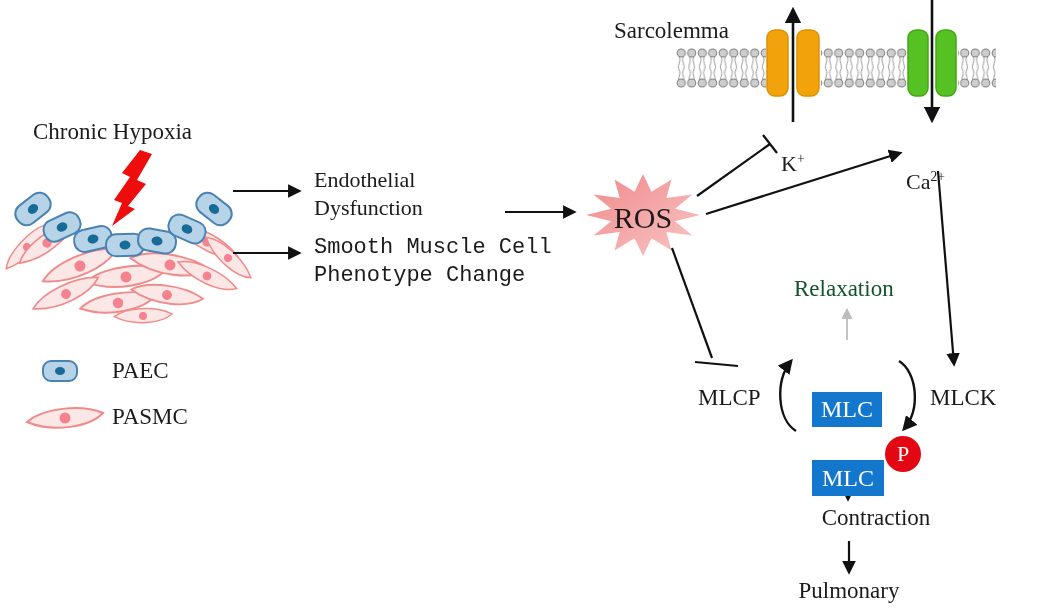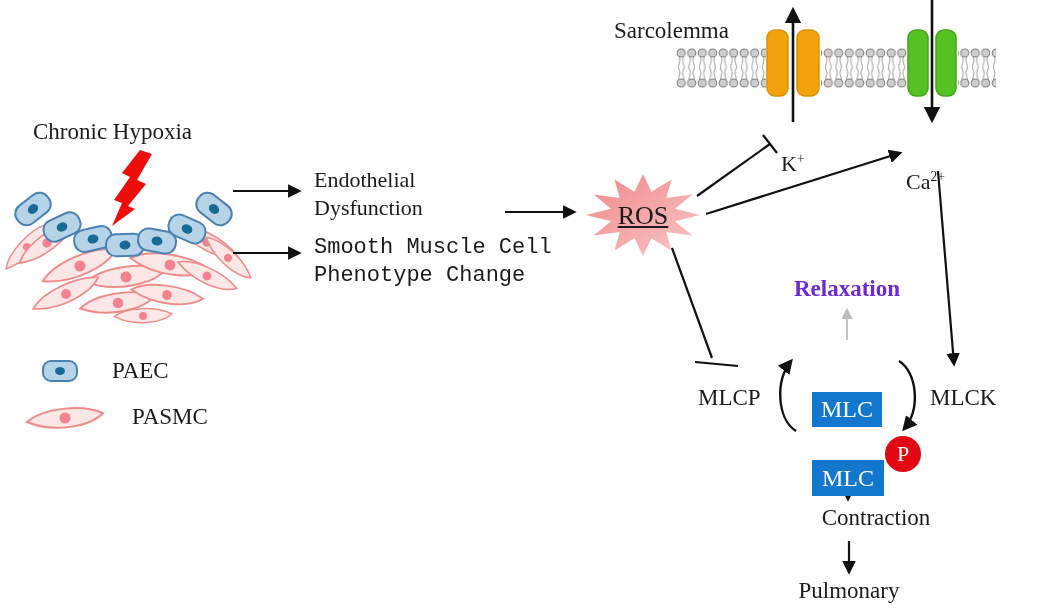--- a/index.html
+++ b/index.html
@@ -5,22 +5,22 @@
   html,body { margin:0; padding:0; background:#ffffff; }
   #fig {
     position:relative; width:996px; height:612px; background:#ffffff;
     font-family:"Liberation Serif","DejaVu Serif",serif; color:#1b1b1b; overflow:hidden;
   }
   #fig svg.layer { position:absolute; left:0; top:0; }
   .lbl { position:absolute; white-space:pre-line; line-height:1.28; }
   .sz23 { font-size:23px; }
   .sz22 { font-size:22px; }
   .center { transform:translateX(-50%); text-align:center; }
-  .gray { color:#6d28d9;font-weight:bold; }
-  .ros-lbl { font-size:26px;text-decoration:underline; }
+  .gray { color:#14532d; }
+  .ros-lbl { font-size:30px; }
   sup { font-size:0.62em; }
   .mlcbox {
     position:absolute; background:#1377CE; color:#ffffff;
     display:flex; align-items:center; justify-content:center; font-size:24px;margin-top:40px;
   }
   .pcirc {
     position:absolute; width:36px; height:36px; border-radius:50%;
     background:#E30613; color:#ffffff; display:flex; align-items:center;
     justify-content:center; font-size:22px;
   }
@@ -222,15 +222,15 @@
 
   <div class="lbl sz23" style="left:698px; top:383px;">MLCP</div>
 
   <div class="lbl sz23" style="left:930px; top:383px;text-align:right;">MLCK</div>
 
   <div class="lbl sz23 center" style="left:848px; top:503px;margin-left:28px;">Contraction</div>
 
   <div class="lbl sz23 center" style="left:849px; top:576px;">Pulmonary Hypertension</div>
 
   <div class="lbl sz23" style="left:112px; top:356px;">PAEC</div>
-  <div class="lbl sz23" style="left:112px; top:402px;margin-left:20px;">PASMC</div>
+  <div class="lbl sz23" style="left:112px; top:402px;">PASMC</div>
 
 </div>
 
 </body></html>

